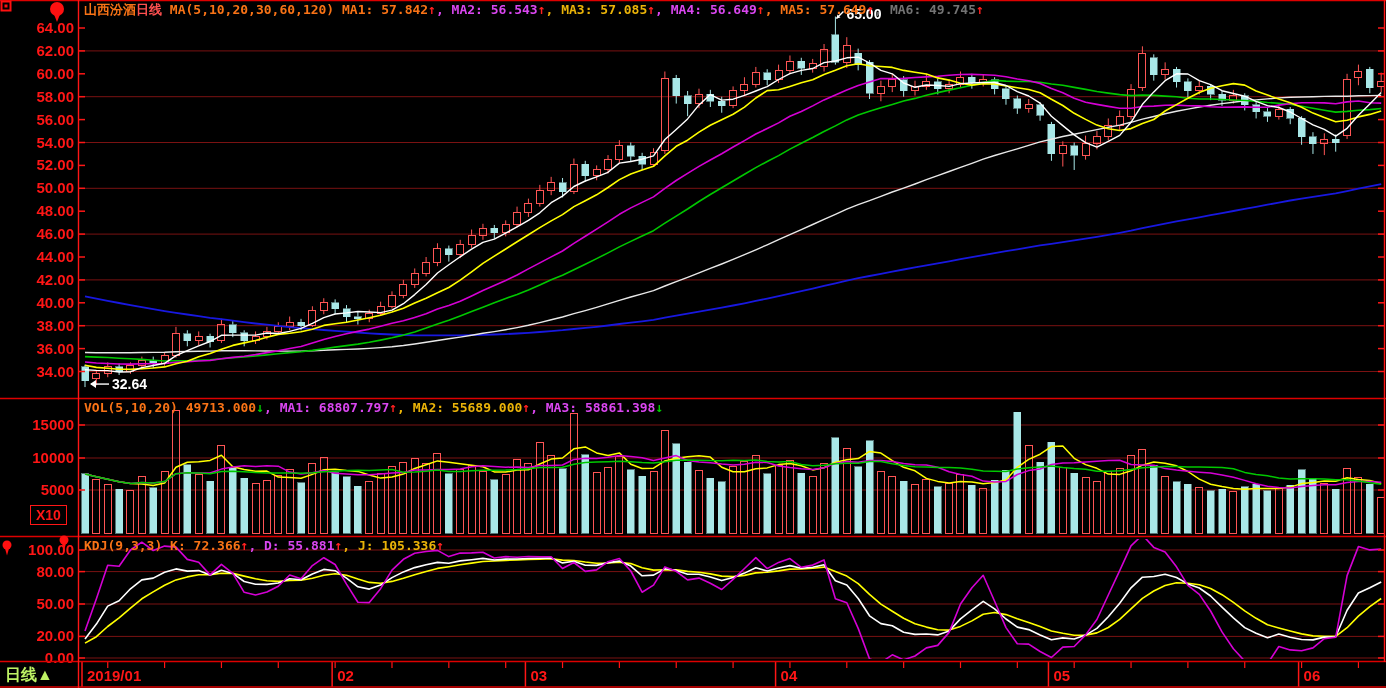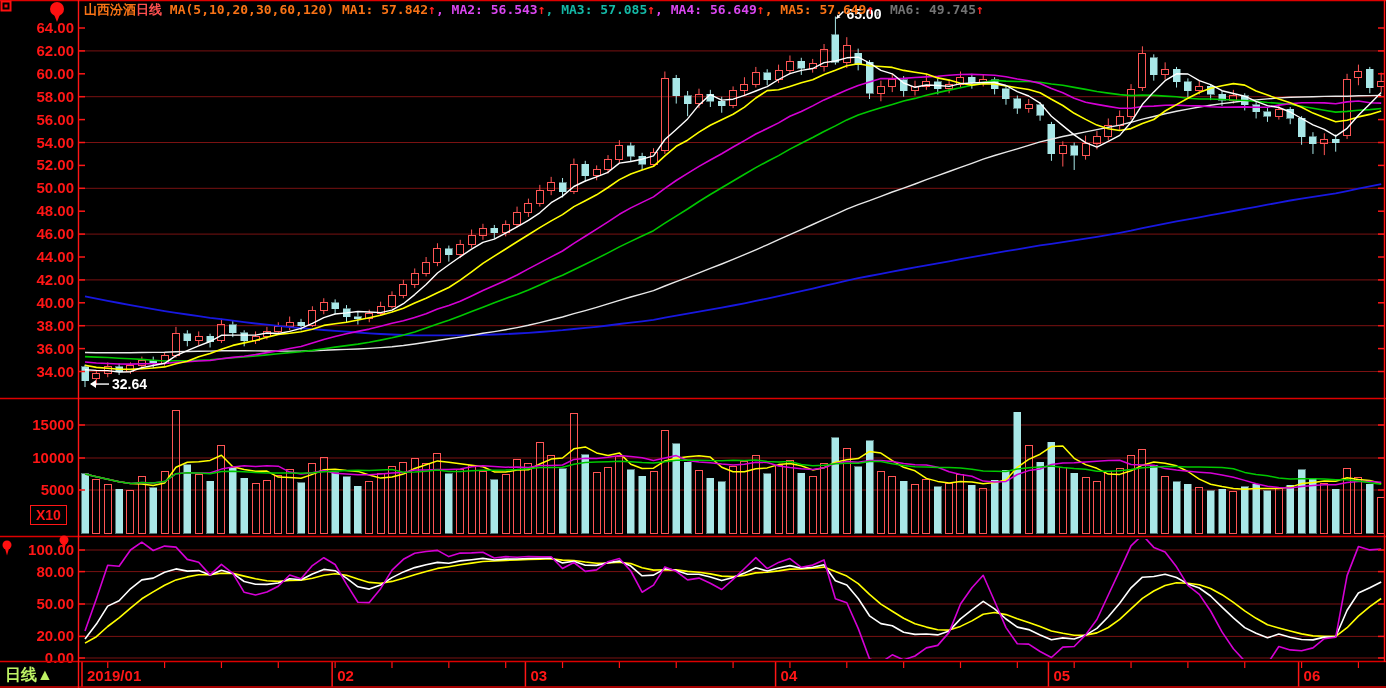--- a/index.html
+++ b/index.html
@@ -4,21 +4,21 @@
 <style>
   html,body{margin:0;padding:0;background:#000;}
   #screen{position:relative;width:1386px;height:688px;background:#000;overflow:hidden;
           font-family:"Liberation Sans",sans-serif;}
   svg text{font-family:"Liberation Sans",sans-serif;}
   .hdr{position:absolute;white-space:nowrap;pointer-events:none;
        font:bold 13px "DejaVu Sans Mono",monospace;letter-spacing:0px;}
   #main-hdr{left:84px;top:1px;}
   #vol-hdr{left:84px;top:400px;}
   #kdj-hdr{left:84px;top:538px;}
-  .cw{color:#f97316}.cy{color:#d946ef}.cm{color:#14b8a6}.cg{color:#d946ef}
+  .cw{color:#f97316}.cy{color:#d946ef}.cm{color:#eab308}.cg{color:#d946ef}
   .cb{color:#737373}.cr{color:#ff5050}.cu{color:#ff2020}.cd{color:#00c800}
   #period-box{position:absolute;left:5px;top:665px;font:bold 16px "Liberation Sans",sans-serif;
        color:#bef264;white-space:nowrap;}
   #x10-box{position:absolute;left:30px;top:505px;border:1px solid #ff1616;color:#ff1616;
        font:bold 14px "Liberation Sans",sans-serif;padding:1px 5px;background:#000;text-align:center;}
 </style>
 </head>
 <body>
 
 <div id="screen">
@@ -694,20 +694,26 @@
       <g>
         <rect x="1.5" y="1.5" width="9" height="9" fill="none" stroke="#ff1010" stroke-width="2"></rect>
         <rect x="4.5" y="4.5" width="3" height="3" fill="#ff1010"></rect>
       </g>
     </svg>
 
   <div class="hdr" id="main-hdr">
     <span class="cw">山西汾酒</span><span class="cr">日线</span><span class="cw"> MA(5,10,20,30,60,120) </span><span class="cw">MA1: 57.842</span><span class="cu">↑</span><span class="cy">, MA2: 56.543</span><span class="cu">↑</span><span class="cm">, MA3: 57.085</span><span class="cu">↑</span><span class="cg">, MA4: 56.649</span><span class="cu">↑</span><span class="cw">, MA5: 57.649</span><span class="cu">↑</span><span class="cb">, MA6: 49.745</span><span class="cu">↑</span>
   </div>
 
+  <div class="hdr" id="vol-hdr">
+    <span class="cw">VOL(5,10,20)  49713.000</span><span class="cd">↓</span><span class="cy">, MA1: 68807.797</span><span class="cu">↑</span><span class="cm">, MA2: 55689.000</span><span class="cu">↑</span><span class="cg">, MA3: 58861.398</span><span class="cd">↓</span>
+  </div>
 
+  <div class="hdr" id="kdj-hdr">
+    <span class="cw">KDJ(9,3,3) </span><span class="cw">K: 72.366</span><span class="cu">↑</span><span class="cy">, D: 55.881</span><span class="cu">↑</span><span class="cm">, J: 105.336</span><span class="cu">↑</span>
+  </div>
 
   <div id="x10-box">X10</div>
 
   <div id="period-box">
     <span>日线</span><span>▲</span>
   </div>
 </div>
 
 </body></html>

